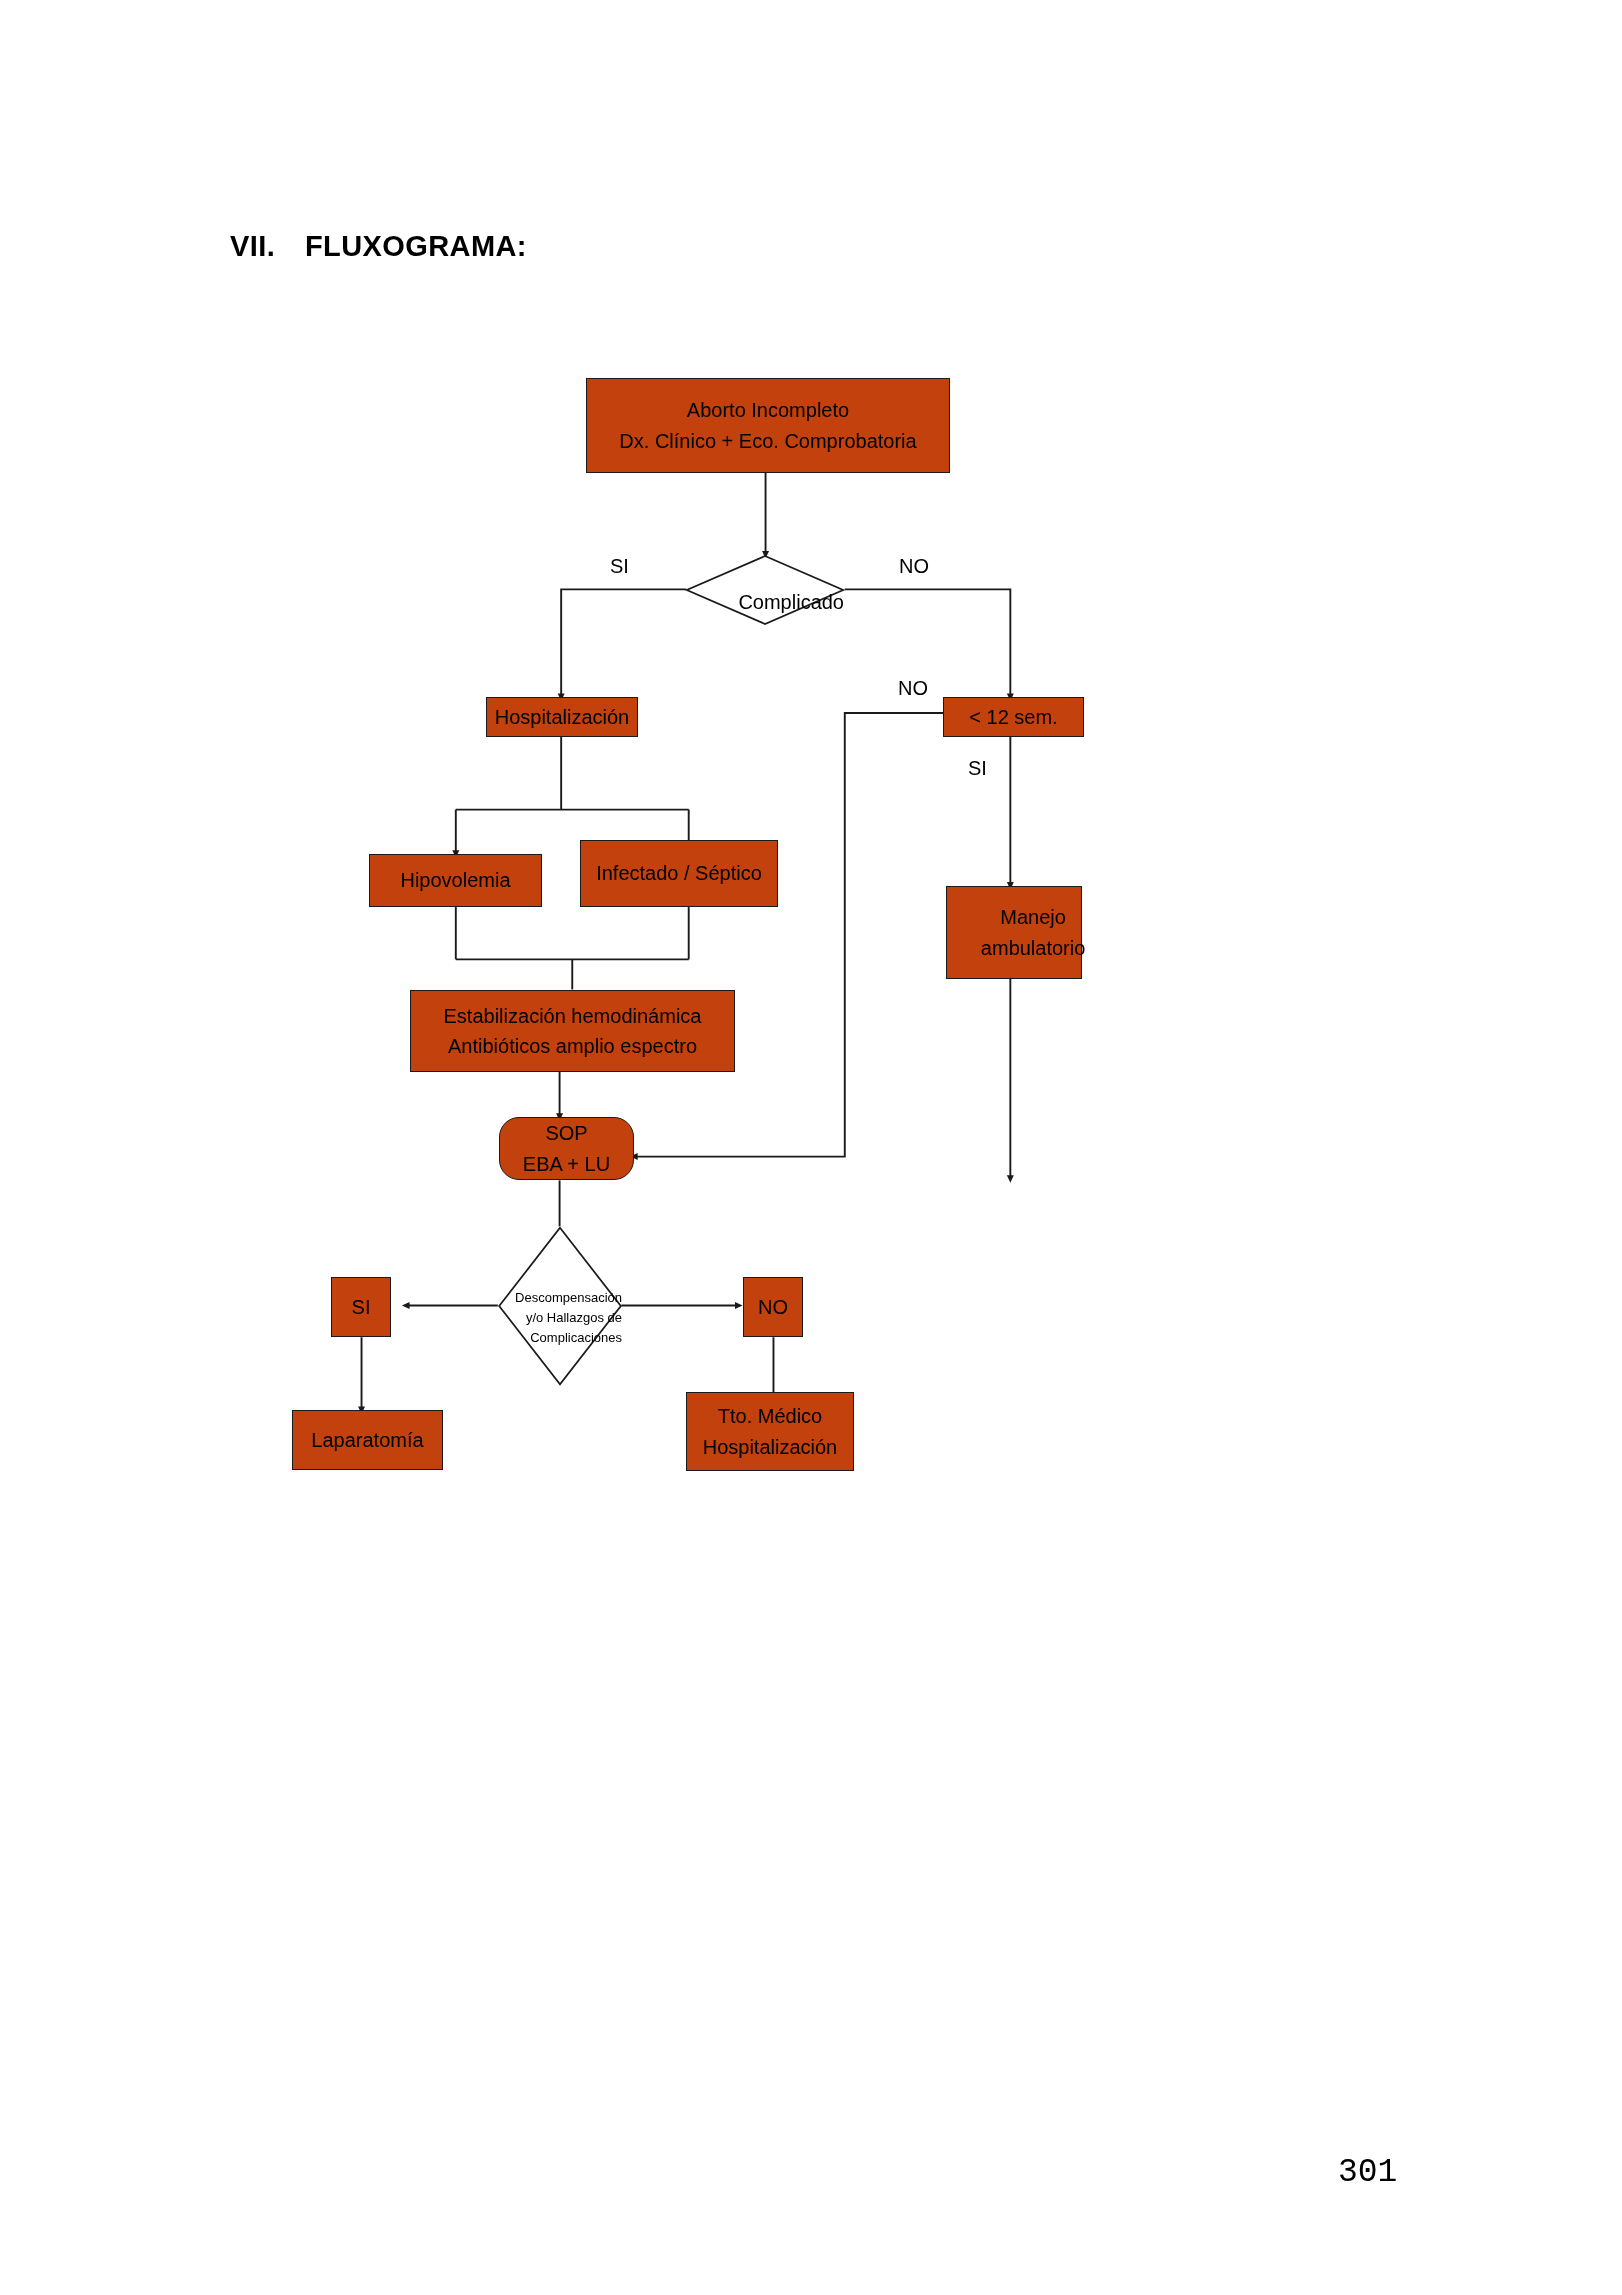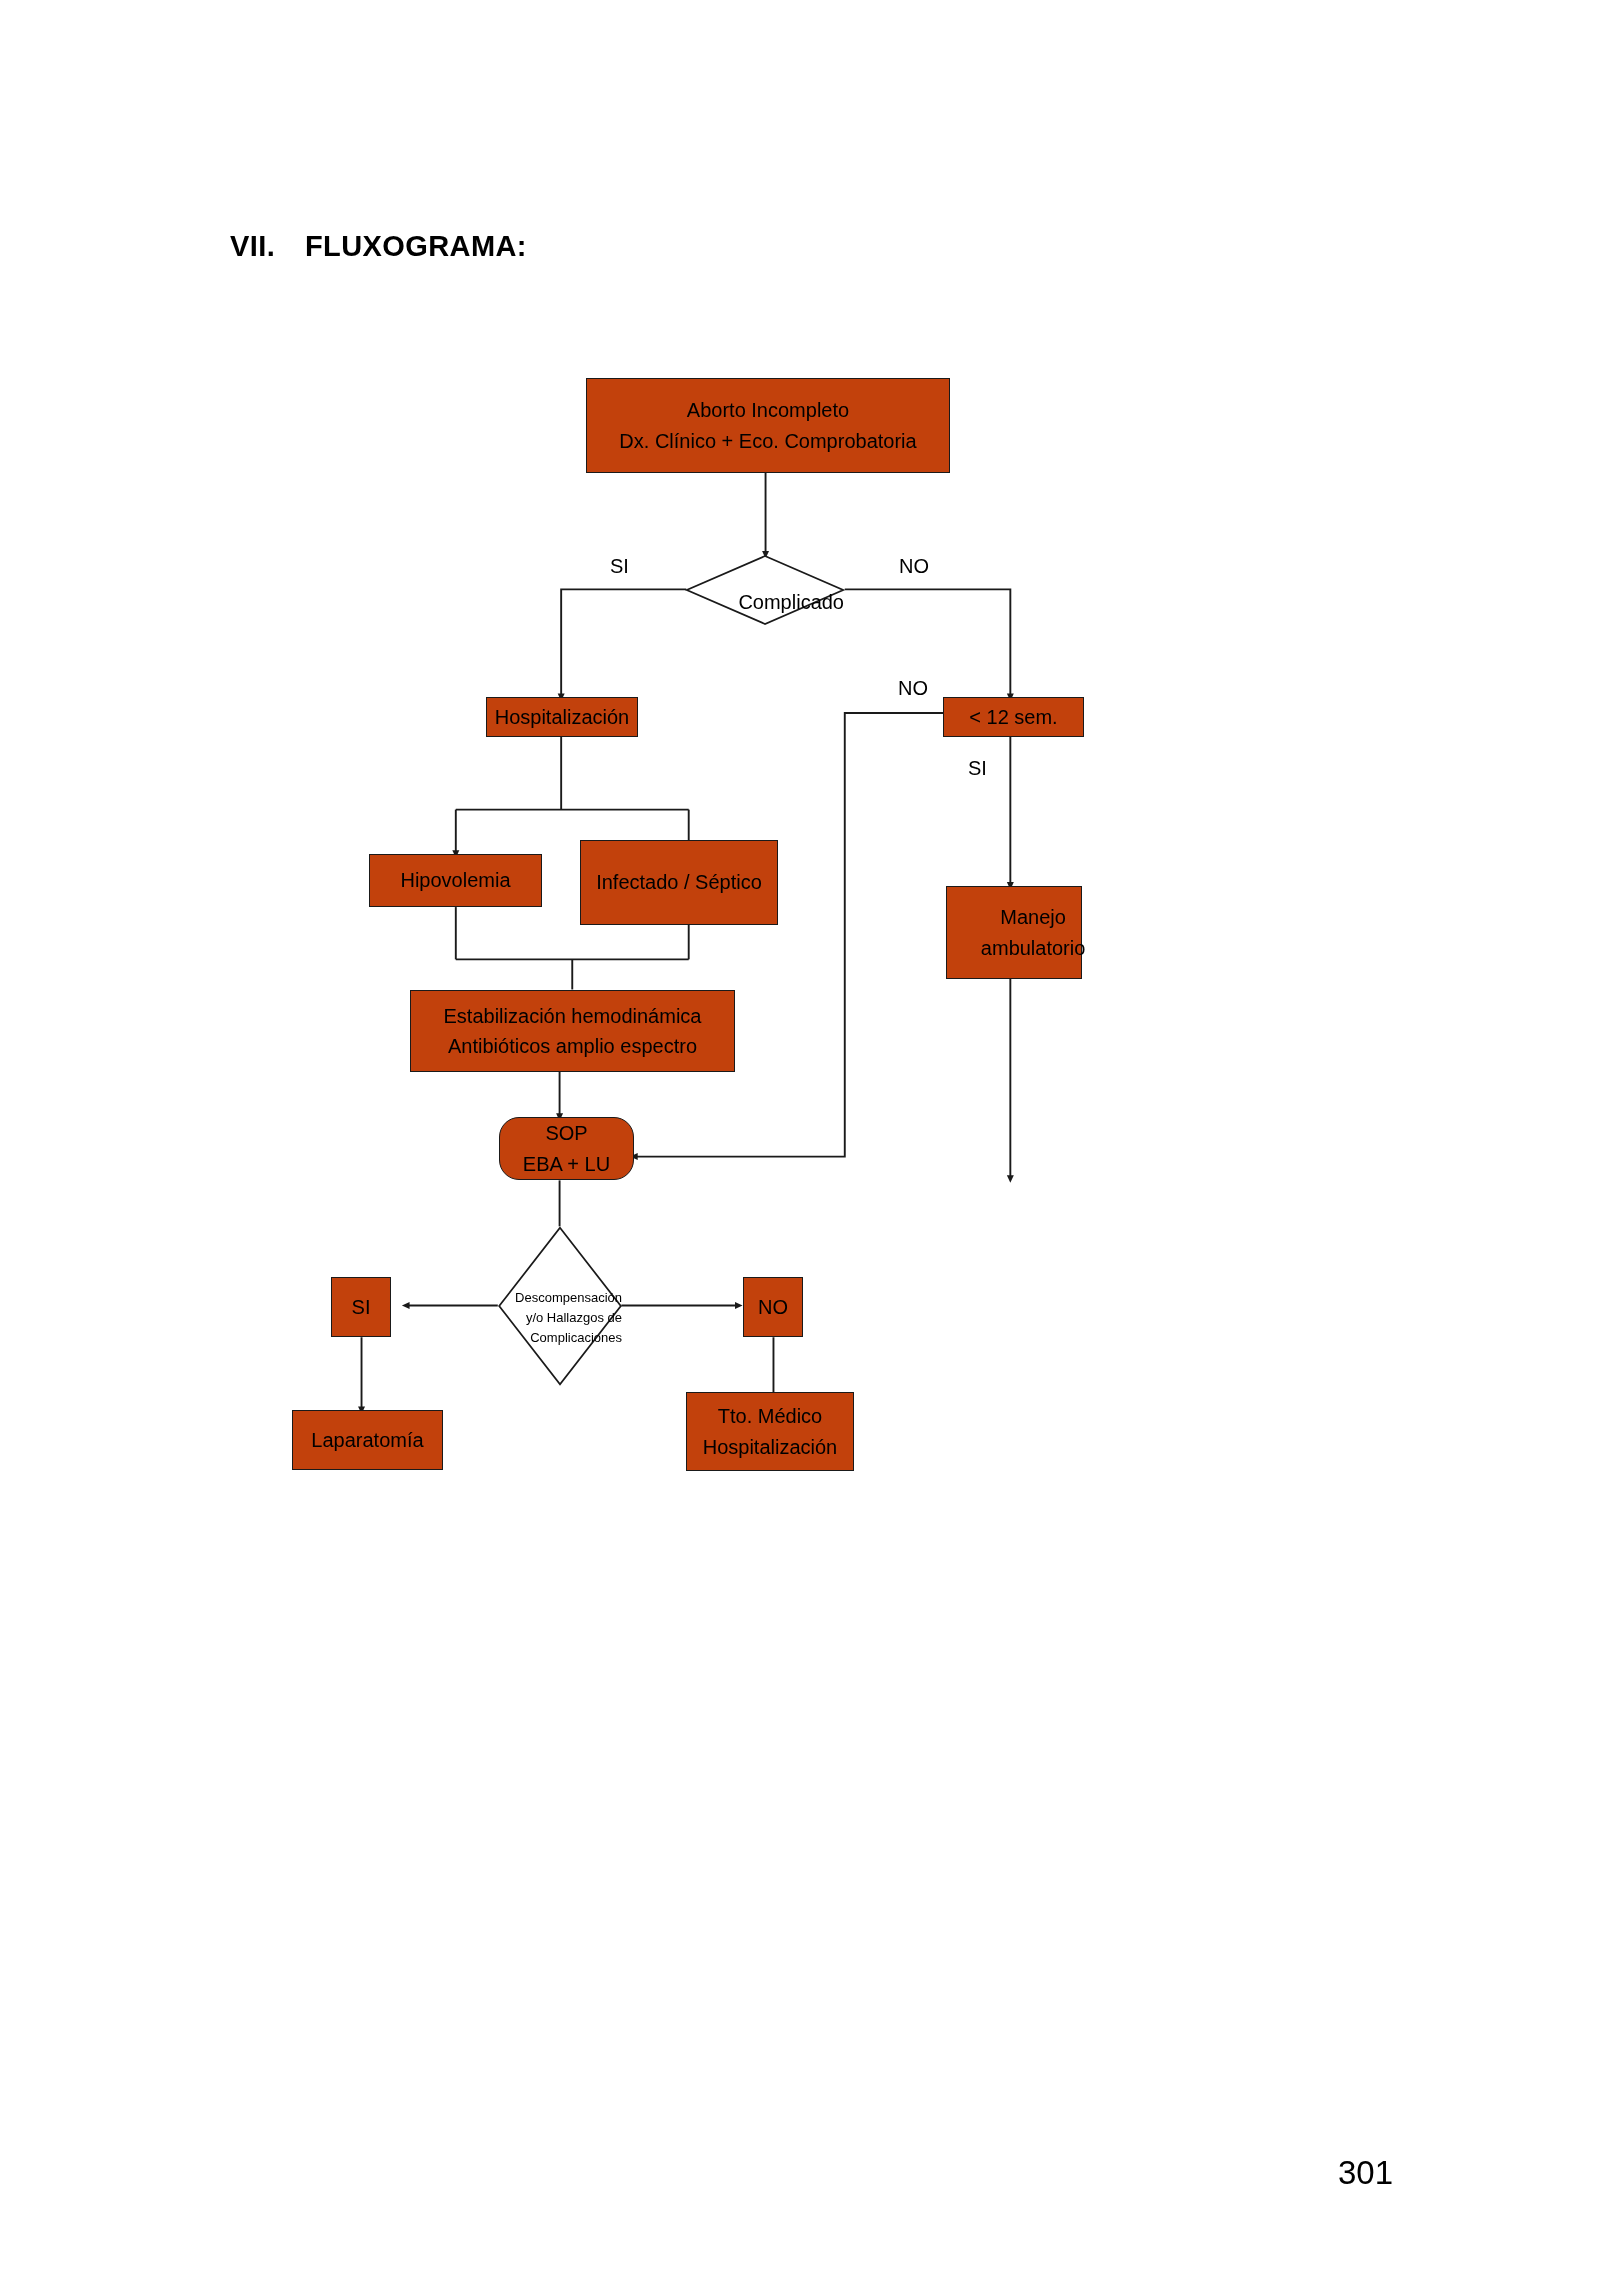--- a/index.html
+++ b/index.html
@@ -83,21 +83,21 @@
     left: 0; top: 0;
     width: 1623px;
     height: 2295px;
     pointer-events: none;
   }
 
   #page-number {
     position: absolute;
     left: 1338px;
     top: 2154px;
-    font-family: Liberation Sans, sans-serif;
+    font-family: Liberation Mono, monospace;
     font-size: 33px;
     text-align: right;
   }
 </style>
 </head>
 <body>
 
 <div id="page">
 
   <div id="page-title">
@@ -171,21 +171,21 @@
   <div class="node" style="left:943px; top:697px; width:141px; height:40px;">
     <span class="ln">&lt; 12 sem.</span>
   </div>
   <div class="edge-label" style="left:898px; top:677px;">NO</div>
   <div class="edge-label" style="left:968px; top:757px;">SI</div>
 
   <div class="node" style="left:369px; top:854px; width:173px; height:53px;">
     <span class="ln">Hipovolemia</span>
   </div>
 
-  <div class="node" style="left:580px; top:840px; width:198px; height:85px;">
+  <div class="node" style="left:580px; top:840px; width:198px; height:67px;">
     <span class="ln">Infectado / Séptico</span>
   </div>
 
   <div class="node" style="left:946px; top:886px; width:136px; height:93px;padding-left:43px;">
     <span class="ln">Manejo</span>
     <span class="ln">ambulatorio</span>
   </div>
 
   <div class="node" style="left:410px; top:990px; width:325px; height:82px;">
     <span class="ln">Estabilización hemodinámica</span>

